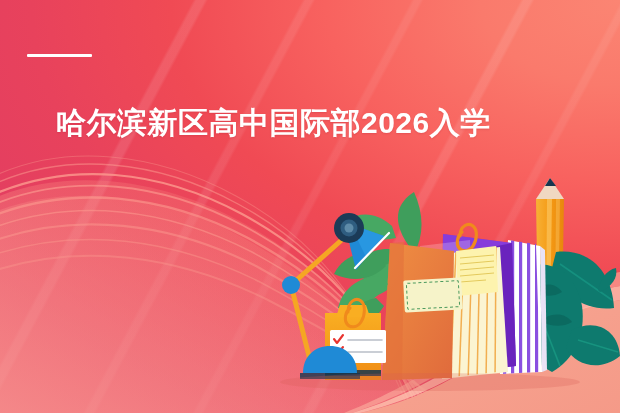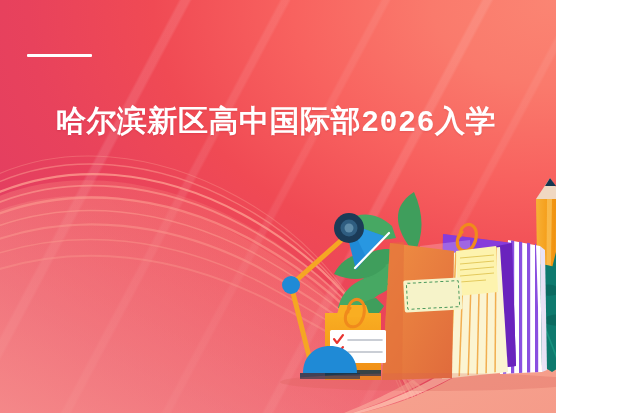--- a/index.html
+++ b/index.html
@@ -1,20 +1,20 @@
 <!DOCTYPE html>
 <html><head>
 <meta charset="utf-8">
 <style>
   html,body{margin:0;padding:0;background:#fff;}
   #stage{
     position:relative;
-    width:556px;height:413px;
+    width:620px;height:413px;
     overflow:hidden;
-    font-family:Liberation Mono, monospace;
+    font-family:Liberation Sans, sans-serif;
   }
   
   .bg-base{
     position:absolute;inset:0;
     background:
       radial-gradient(125% 115% at 100% 0%, #fb8573 0%, #fa7a6c 18%, #f8625f 38%, #f04a54 58%, #e8425c 76%, #e13c63 100%);
   }
   .bg-diag{
     position:absolute;inset:0;
     background:

